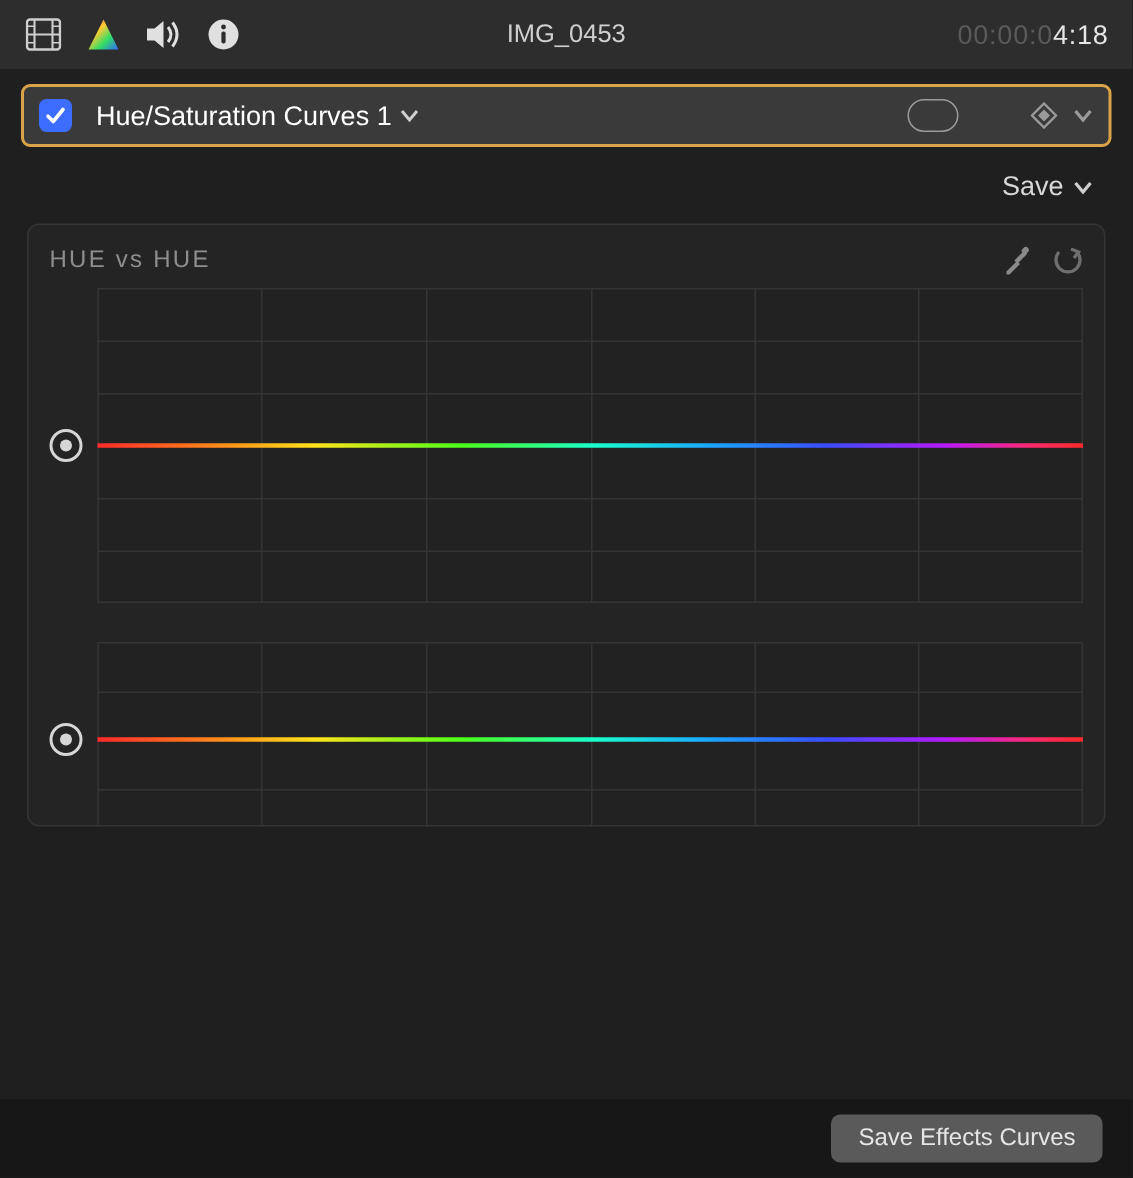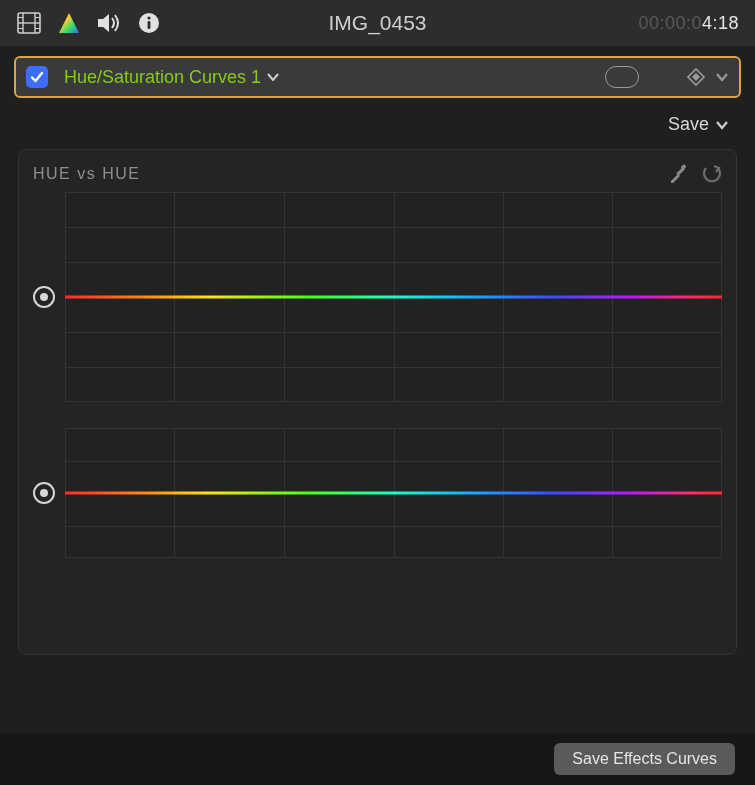--- a/index.html
+++ b/index.html
@@ -23,21 +23,21 @@
   .topbar .icon {
     width: 26px; height: 26px;
     display: flex; align-items: center; justify-content: center;
     margin-right: 14px;
     color: #d9d9d9;
   }
   .clip-name {
     position: absolute;
     left: 0; right: 0;
     text-align: center;
-    font-size: 21px;
+    font-size: 17px;
     color: #cfcfcf;
     pointer-events: none;
   }
   .timecode {
     margin-left: auto;
     font-size: 18px;
     font-variant-numeric: tabular-nums;
     letter-spacing: 0.5px;
     text-align: right;
   }
@@ -59,21 +59,21 @@
   }
   .check {
     width: 22px; height: 22px;
     border-radius: 5px;
     background: #3d6dff;
     display: flex; align-items: center; justify-content: center;
     margin-right: 16px;
   }
   .effect-name {
     font-size: 18px;
-    color: #84cc16;
+    color: #ffffff;
     display: flex; align-items: center;
     gap: 6px;
   }
   .caret-down { display:inline-flex; }
   .effect-bar .spacer { flex: 1; }
   .mask-btn {
     width: 34px; height: 22px;
     border: 1.5px solid #9a9a9a;
     border-radius: 11px;
     margin-right: 48px;
@@ -94,21 +94,21 @@
     color: #d8d8d8;
   }
 
   
   .panel {
     margin: 0 18px;
     background: #242424;
     border: 1px solid #343434;
     border-radius: 8px;
     padding: 14px 14px 0 14px;
-    height: 506px;
+    height: 402px;
     overflow: hidden;
   }
   .curve-block { margin-bottom: 26px; }
   .curve-head {
     display: flex; align-items: center;
     margin-bottom: 8px;
   }
   .curve-title {
     font-size: 16px;
     letter-spacing: 1.5px;

